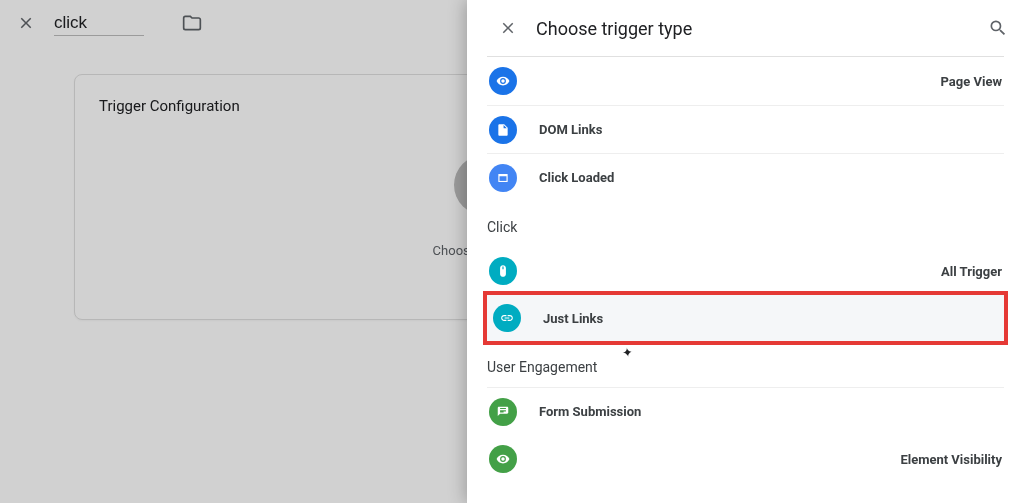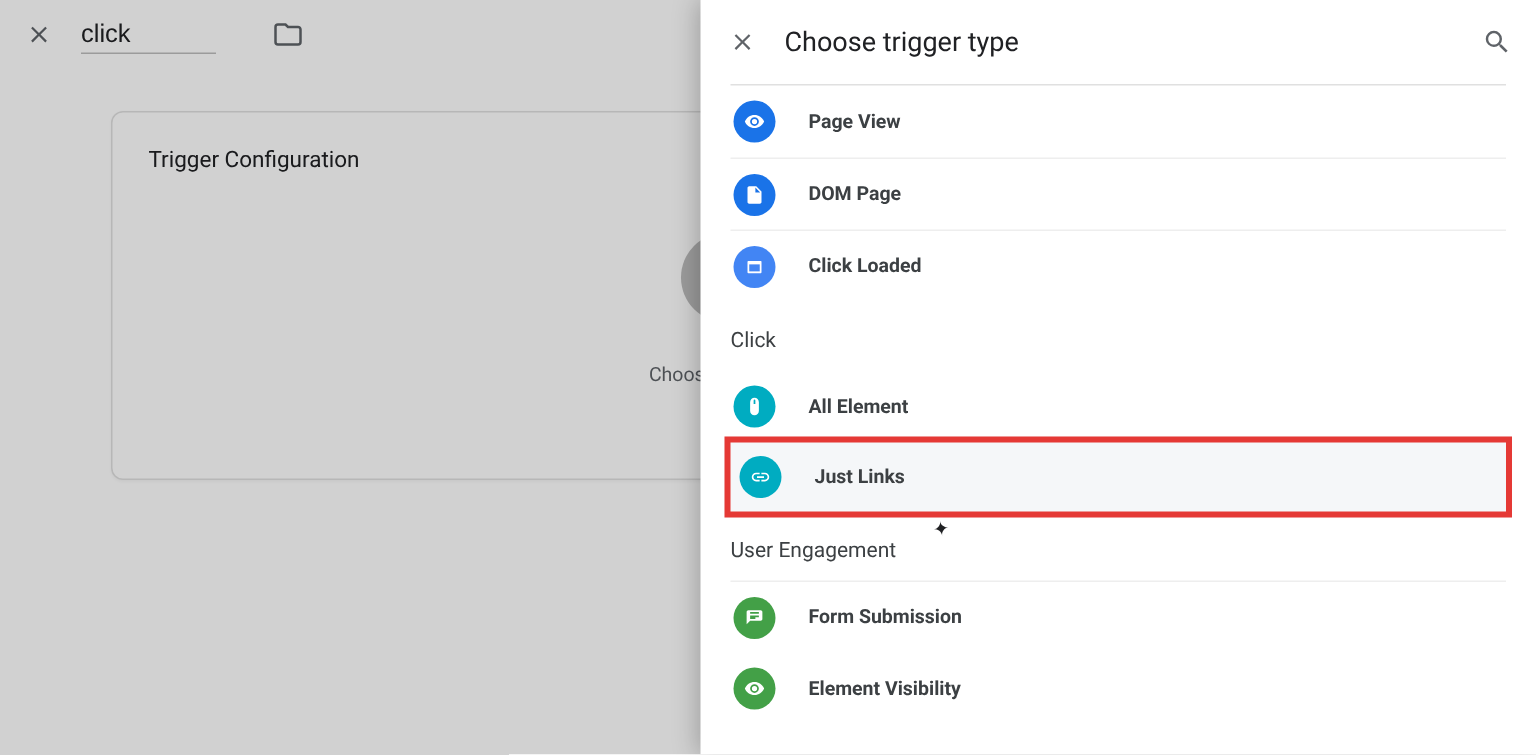--- a/index.html
+++ b/index.html
@@ -67,39 +67,39 @@
     .panel {
       position: absolute; top: 0; right: 0;
       width: 557px; height: 100%;
       background: #fff;
       box-shadow: -2px 0 16px rgba(0,0,0,0.25);
       z-index: 2;
       overflow-y: auto;
     }
     .panel-header {
       display: flex; align-items: center;
-      height: 56px; padding: 0 8px 0 10px;
+      height: 56px; padding: 0 8px 0 23px;
       gap: 10px;
     }
     .panel-title { font-size: 18px; color: #202124; }
     .panel-spacer { flex: 1; }
     .panel-body { padding: 0 20px 20px 20px; }
     .group-border-top { border-top: 1px solid #e0e0e0; }
     .group-header {
       font-size: 14px; color: #3c4043;
       padding: 18px 0 12px 0;
     }
     .trigger-row {
       display: flex; align-items: center;
       height: 48px; gap: 22px;
       border-top: 1px solid #eee;
       cursor: pointer;
       padding: 0 2px;
     }
-    .trigger-row.first-in-group { border-top: none; }
+    .trigger-row.first-in-group { border-top: none; justify-content: space-between; }
     .trigger-icon {
       width: 28px; height: 28px; border-radius: 50%;
       display: flex; align-items: center; justify-content: center;
       color: #fff; flex-shrink: 0;
     }
     .ic-blue  { background: #1a73e8; }
     .ic-blue2 { background: #4285f4; }
     .ic-cyan  { background: #00acc1; }
     .ic-green { background: #43a047; }
     .trigger-label { font-size: 13px; font-weight: 700; color: #3c4043; }
@@ -174,42 +174,42 @@
             </svg>
         </span>
         <span class="trigger-label">Page View</span>
       </div>
       <div class="trigger-row">
         <span class="trigger-icon ic-blue">
           <svg width="14" height="14" viewBox="0 0 24 24">
               <path fill="currentColor" d="M14 2H6c-1.1 0-2 .9-2 2v16c0 1.1.9 2 2 2h12c1.1 0 2-.9 2-2V8l-6-6zm-1 7V3.5L18.5 9H13z"></path>
             </svg>
         </span>
-        <span class="trigger-label">DOM Page</span>
+        <span class="trigger-label">DOM Links</span>
       </div>
       <div class="trigger-row">
         <span class="trigger-icon ic-blue2">
           <svg width="14" height="14" viewBox="0 0 24 24">
               <rect x="4" y="5" width="16" height="14" rx="1" fill="currentColor"></rect>
               <rect x="6" y="9" width="12" height="8" fill="#4285f4"></rect>
             </svg>
         </span>
         <span class="trigger-label">Click Loaded</span>
       </div>
     </div>
 
     <div>
       <div class="group-header">Click</div>
       <div class="trigger-row first-in-group">
         <span class="trigger-icon ic-cyan">
           <svg width="14" height="14" viewBox="0 0 24 24">
               <path fill="currentColor" d="M12 2C9.24 2 7 4.24 7 7v10c0 2.76 2.24 5 5 5s5-2.24 5-5V7c0-2.76-2.24-5-5-5zm0 2c.55 0 1 .45 1 1v4h-2V5c0-.55.45-1 1-1z"></path>
             </svg>
         </span>
-        <span class="trigger-label">All Element</span>
+        <span class="trigger-label">All Trigger</span>
       </div>
       <div class="trigger-row highlighted-row">
         <span class="trigger-icon ic-cyan">
           <svg width="14" height="14" viewBox="0 0 24 24">
               <path fill="currentColor" d="M3.9 12c0-1.71 1.39-3.1 3.1-3.1h4V7H7c-2.76 0-5 2.24-5 5s2.24 5 5 5h4v-1.9H7c-1.71 0-3.1-1.39-3.1-3.1zM8 13h8v-2H8v2zm9-6h-4v1.9h4c1.71 0 3.1 1.39 3.1 3.1s-1.39 3.1-3.1 3.1h-4V17h4c2.76 0 5-2.24 5-5s-2.24-5-5-5z"></path>
             </svg>
         </span>
         <span class="trigger-label">Just Links</span>
         <span class="cursor">✦</span>
       </div>

